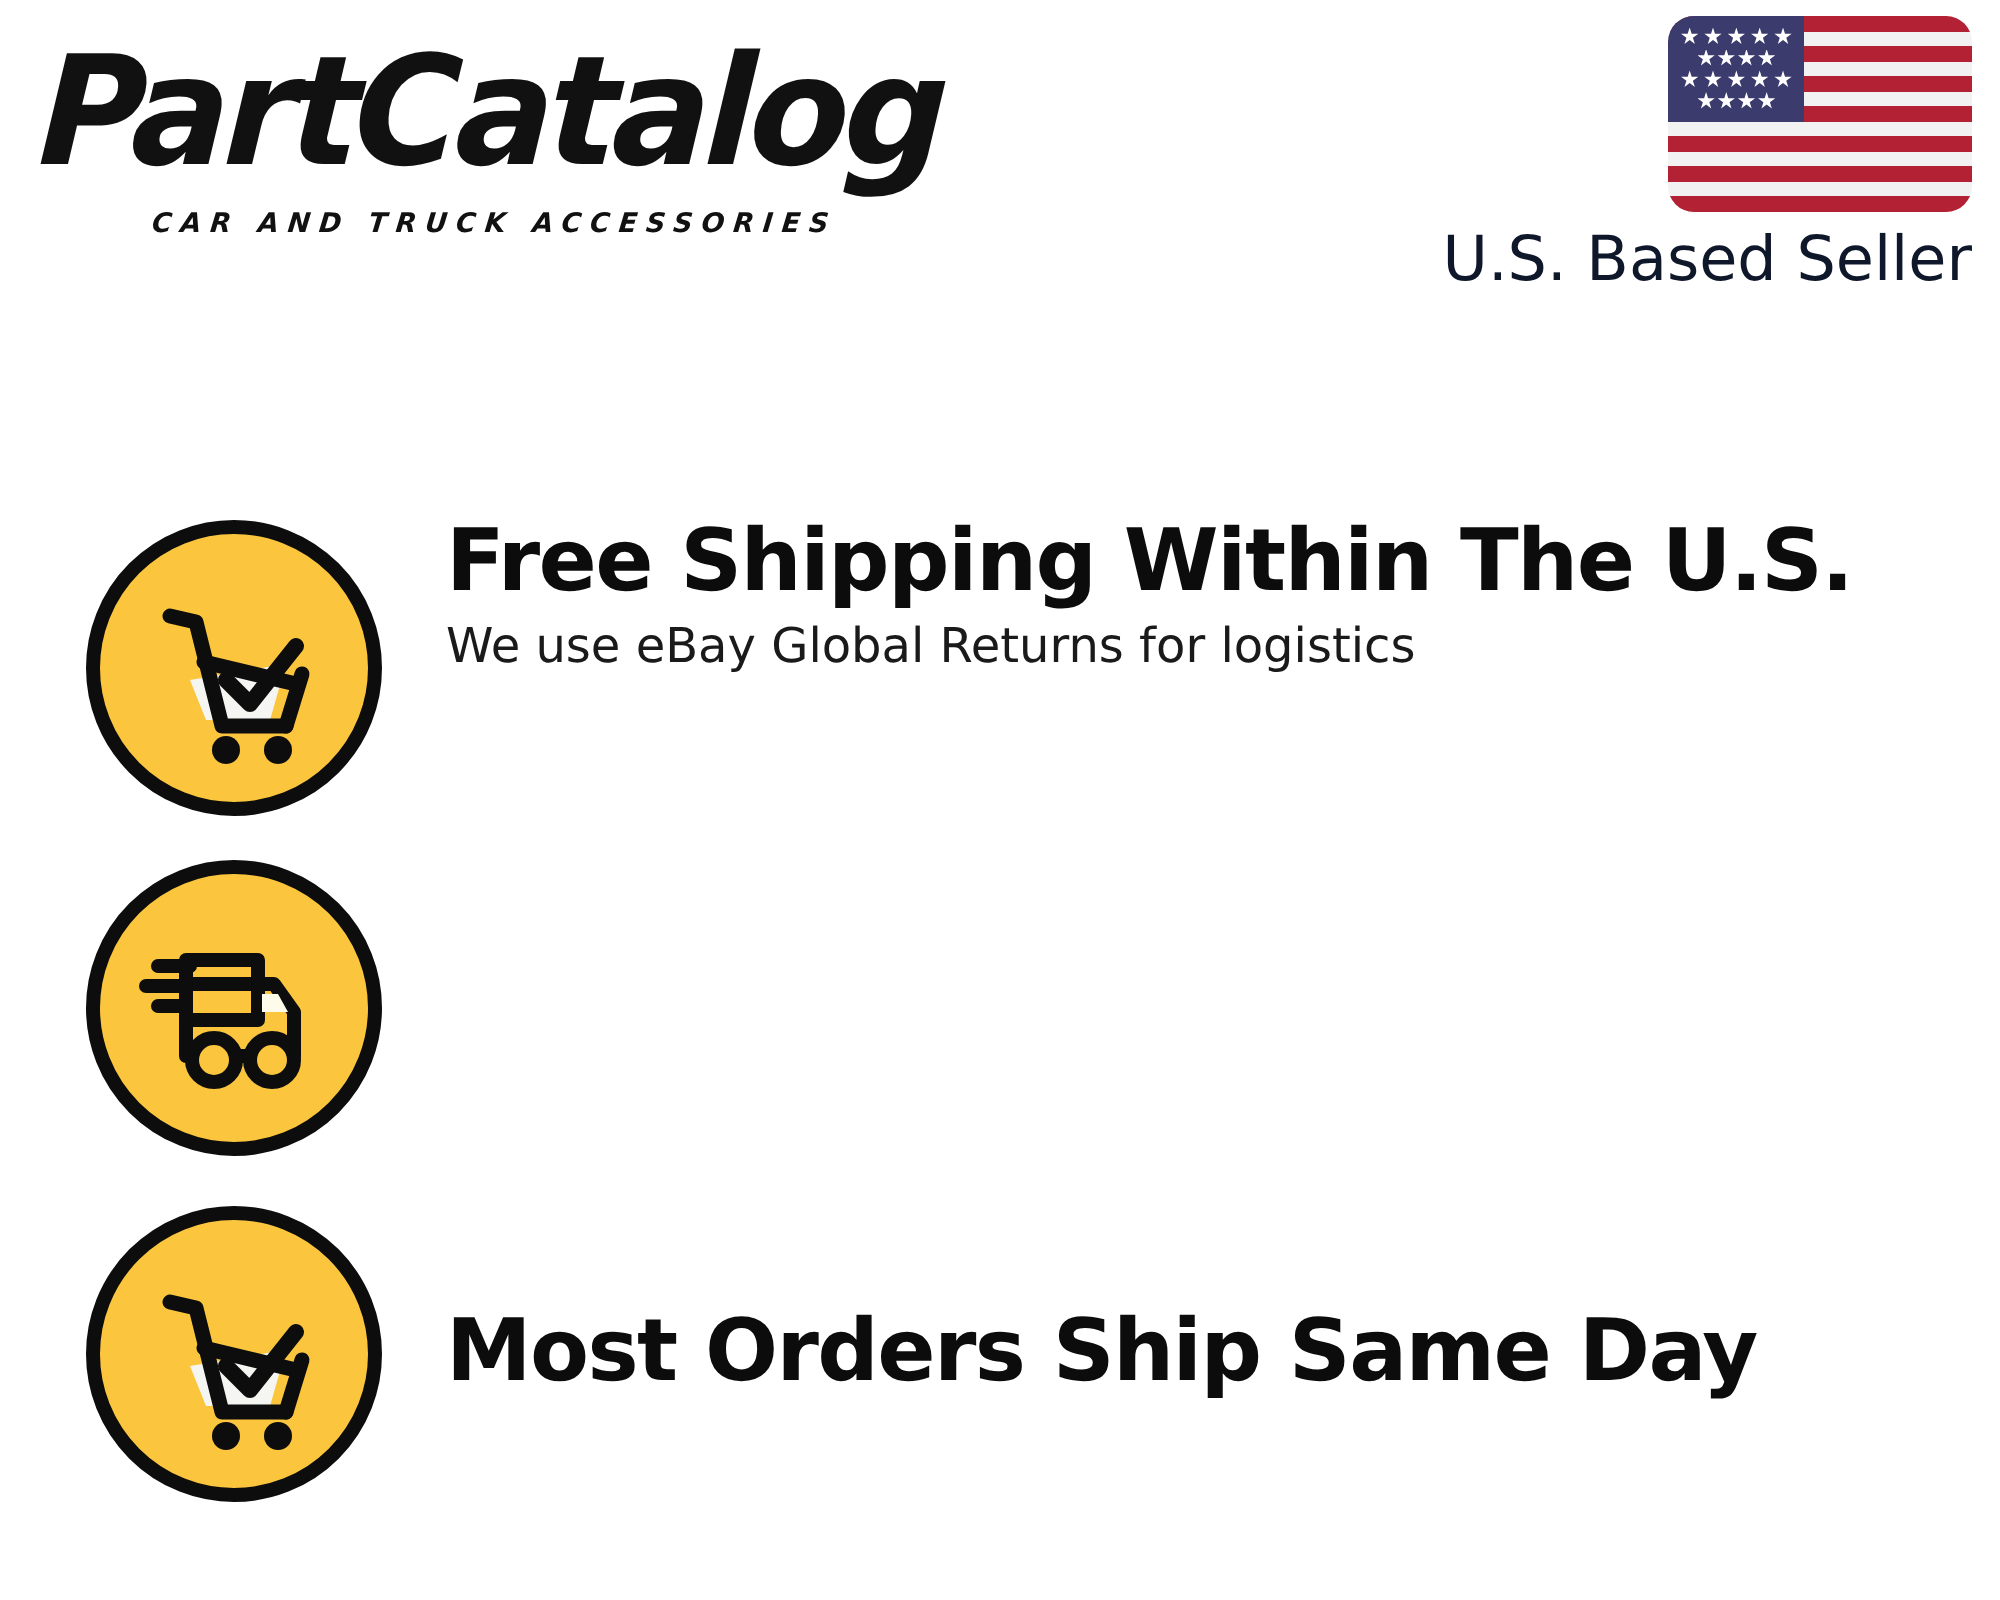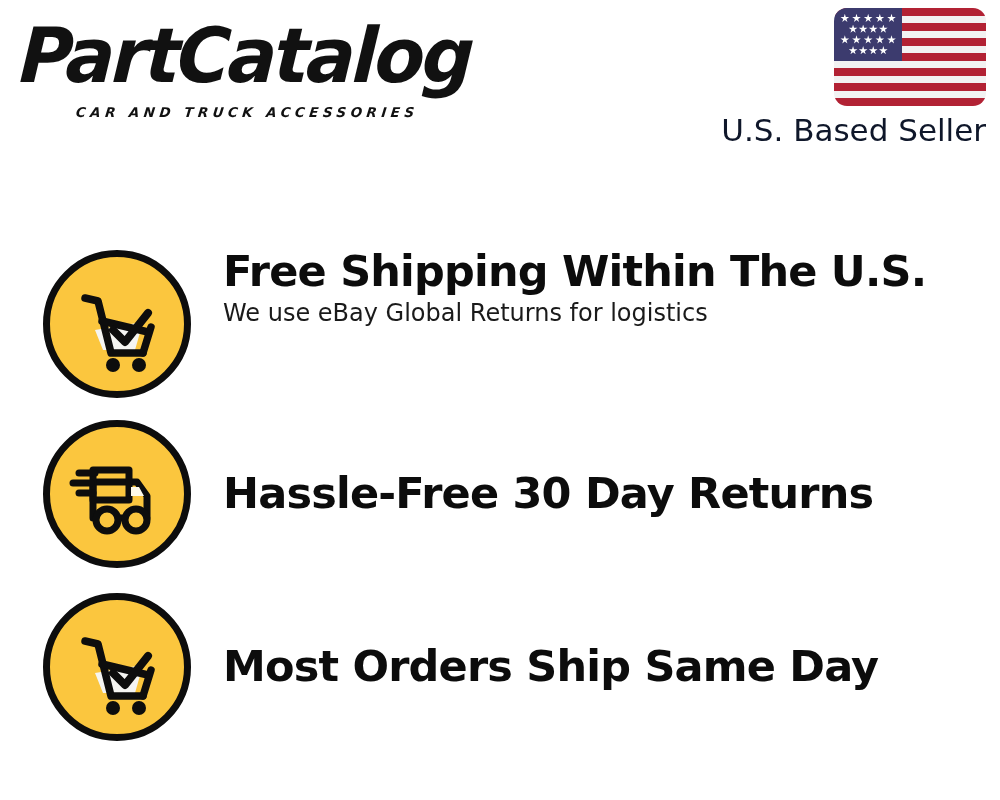--- a/index.html
+++ b/index.html
@@ -75,21 +75,21 @@
     font-size:31px;
     font-weight:400;
     line-height:36px;
     color:#0f172a;
     letter-spacing:0px;
     white-space:nowrap;
   }
 
   
   .features { position:absolute; left:0; top:240px; width:1000px; }
-  .feature-row { position:absolute; left:0; width:1000px; display:flex; align-items:flex-start; }
+  .feature-row { position:absolute; left:0; width:1000px; display:flex; align-items:flex-start;margin-top:10px; }
 
   .badge {
     position:absolute;
     left:43px;
     width:148px; height:148px;
     border-radius:50%;
     background:#FBC63E;
     border:7px solid #0d0d0d;
     display:flex; align-items:center; justify-content:center;
   }
@@ -237,23 +237,20 @@
           <path d="M55 40 L72 40 L82 54 L82 76 L28 76 L28 40 Z" fill="none" stroke="#0d0d0d" stroke-width="7" stroke-linejoin="round"></path>
           <rect x="28" y="28" width="36" height="30" fill="none" stroke="#0d0d0d" stroke-width="7" stroke-linejoin="round"></rect>
           <path d="M66 45 L74 45 L79 54 L66 54 Z" fill="#FFFBEA"></path>
           <path d="M14 31 L30 31" stroke="#0d0d0d" stroke-width="7" stroke-linecap="round"></path>
           <path d="M8 41 L26 41" stroke="#0d0d0d" stroke-width="7" stroke-linecap="round"></path>
           <path d="M14 51 L28 51" stroke="#0d0d0d" stroke-width="7" stroke-linecap="round"></path>
           <circle cx="42" cy="78" r="11" fill="#FBC63E" stroke="#0d0d0d" stroke-width="7"></circle>
           <circle cx="71" cy="78" r="11" fill="#FBC63E" stroke="#0d0d0d" stroke-width="7"></circle>
         </svg>
       </div>
-      <div class="feature-text">
-        <div class="f-title">Hassle-Free 30 Day Returns</div>
-      </div>
     </div>
 
     <div class="feature-row" id="row-sameday">
       <div class="badge">
         <svg width="104" height="104" viewBox="0 0 104 104" aria-hidden="true">
           <path d="M30 58 L78 50 L70 78 L38 78 Z" fill="#F5F5F2"></path>
           <path d="M20 26 L33 29 L46 81 L78 81" fill="none" stroke="#0d0d0d" stroke-width="7.5" stroke-linecap="round" stroke-linejoin="round"></path>
           <path d="M37 49 L83 60" fill="none" stroke="#0d0d0d" stroke-width="7.5" stroke-linecap="round" stroke-linejoin="round"></path>
           <path d="M78 81 L86 55" fill="none" stroke="#0d0d0d" stroke-width="7.5" stroke-linecap="round" stroke-linejoin="round"></path>
           <path d="M48 58 L60 70 L83 41" fill="none" stroke="#0d0d0d" stroke-width="8" stroke-linecap="round" stroke-linejoin="round"></path>

